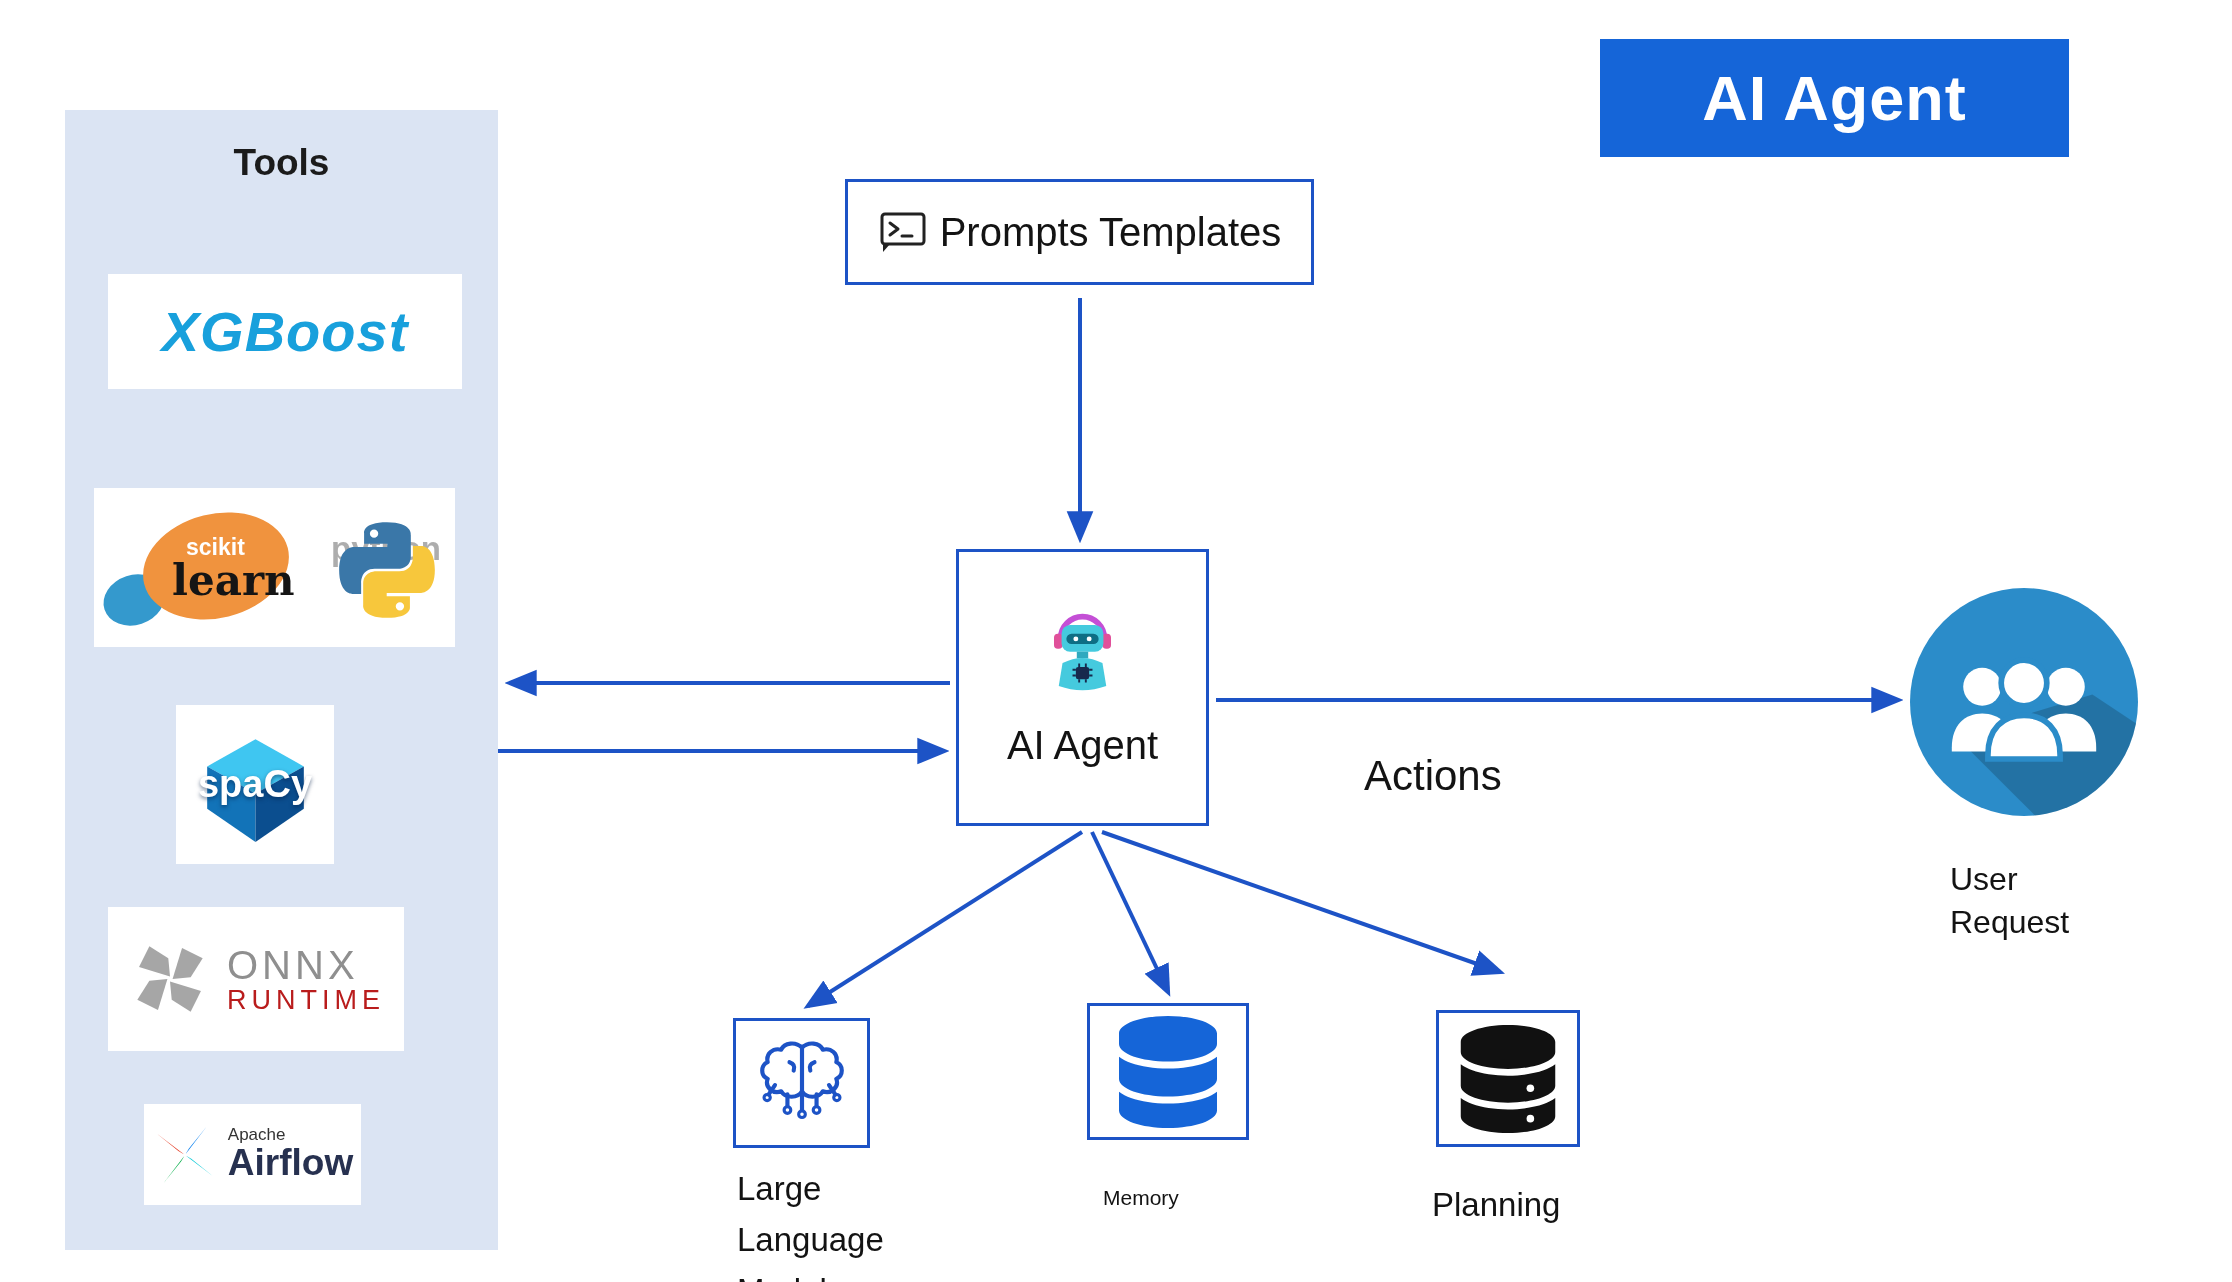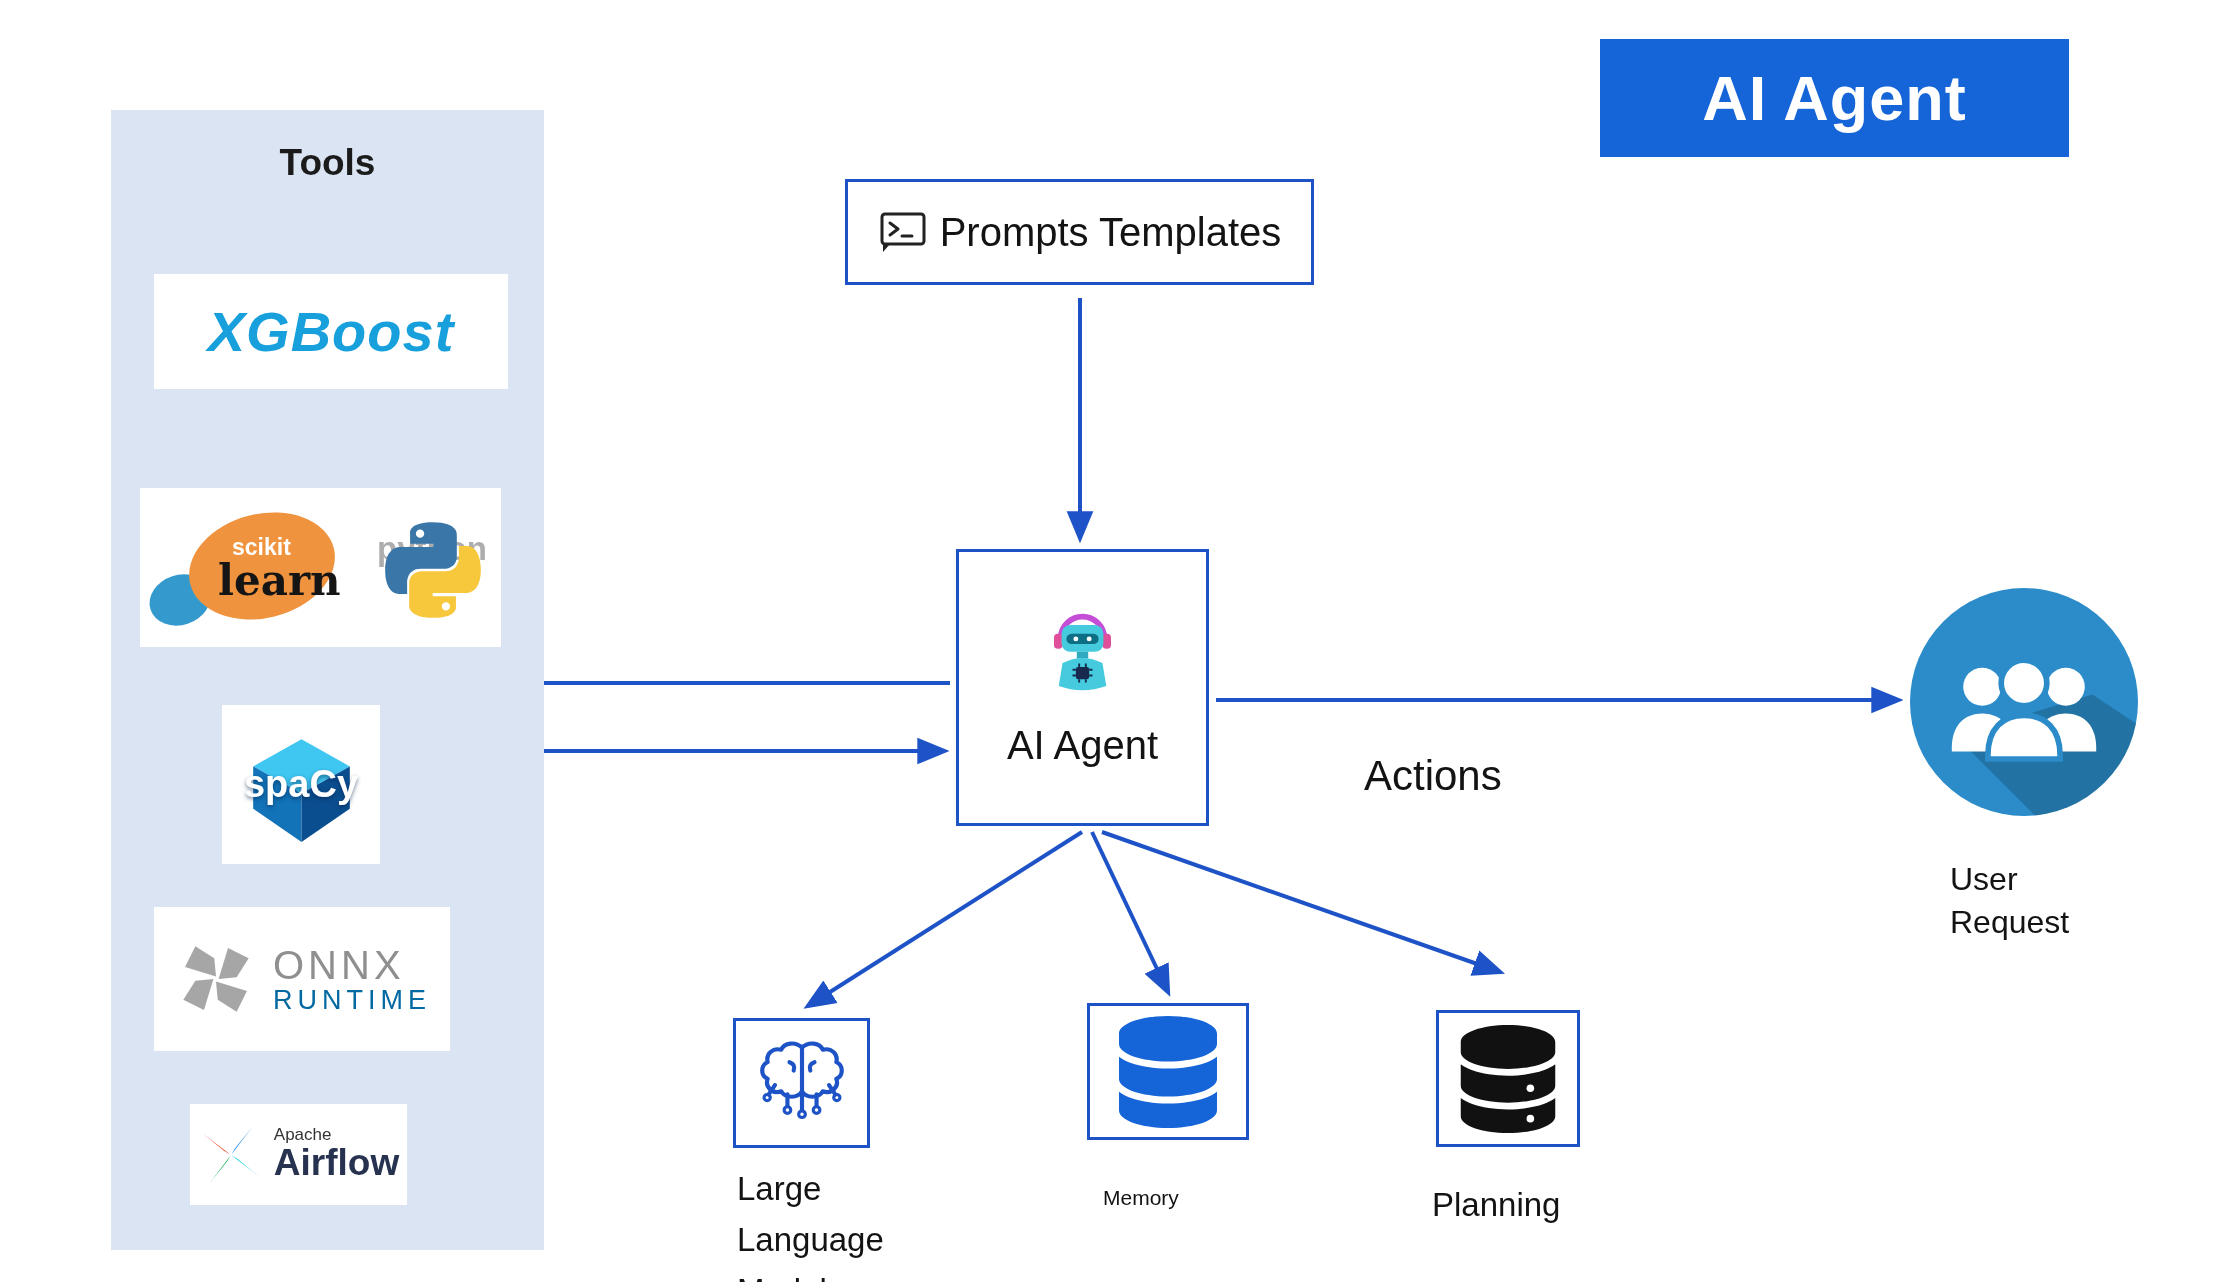--- a/index.html
+++ b/index.html
@@ -12,21 +12,21 @@
   
   .banner {
     position:absolute; left:1600px; top:39px; width:469px; height:118px;
     background:#1565d8; color:#fff; display:flex; align-items:center; justify-content:center;
     font-size:63px; font-weight:700; z-index:3; letter-spacing:1px;
   }
 
   
   .panel-tools {
     position:absolute; left:65px; top:110px; width:433px; height:1140px;
-    background:#dbe4f3; z-index:2;margin-left:46px;
+    background:#dbe4f3; z-index:2;
   }
   .tools-title { padding-top:32px; text-align:center; font-size:37px; font-weight:700; color:#1b1b1b; }
   .card { position:absolute; background:#fff; display:flex; align-items:center; justify-content:center; }
 
   .card-xgboost { left:43px; top:164px; width:354px; height:115px; }
   .xgboost-text { font-size:56px; font-weight:800; font-style:italic; color:#18a0dc; letter-spacing:1px; }
 
   .card-skpy { left:29px; top:378px; width:361px; height:159px; display:block; overflow:hidden; }
   .sk-blobs { position:absolute; left:0; top:0; }
   .sk-scikit { position:absolute; left:92px; top:46px; color:#fff; font-size:23px; font-weight:600; z-index:2; }
@@ -36,21 +36,21 @@
   .py-logo { position:absolute; right:12px; top:26px; z-index:3; }
 
   .card-spacy { left:111px; top:595px; width:158px; height:159px; display:block; }
   .spacy-svg { position:absolute; left:4px; top:4px; }
   .spacy-text { position:absolute; left:0; top:58px; width:100%; text-align:center; color:#fff;
                 font-size:38px; font-weight:800; z-index:2; text-shadow:0 2px 4px rgba(0,30,70,.55); }
 
   .card-onnx { left:43px; top:797px; width:296px; height:144px; gap:14px; }
   .onnx-text { display:flex; flex-direction:column; line-height:1.05; }
   .onnx-line1 { font-size:40px; color:#8f8f8f; letter-spacing:4px; }
-  .onnx-line2 { font-size:27px; color:#0369a1; letter-spacing:5px; }
+  .onnx-line2 { font-size:27px; color:#b91c1c; letter-spacing:5px; }
 
   .card-airflow { left:79px; top:994px; width:217px; height:101px; gap:10px; }
   .airflow-text { display:flex; flex-direction:column; line-height:1.05; }
   .airflow-line1 { font-size:17px; color:#333; }
   .airflow-line2 { font-size:37px; font-weight:700; color:#273150; }
 
   
   .box { position:absolute; background:#fff; border:3px solid #1d53c6; z-index:2; box-sizing:border-box; }
   .box-prompts { left:845px; top:179px; width:469px; height:106px;
                  display:flex; align-items:center; justify-content:center; gap:10px; font-size:40px; color:#131313; }

